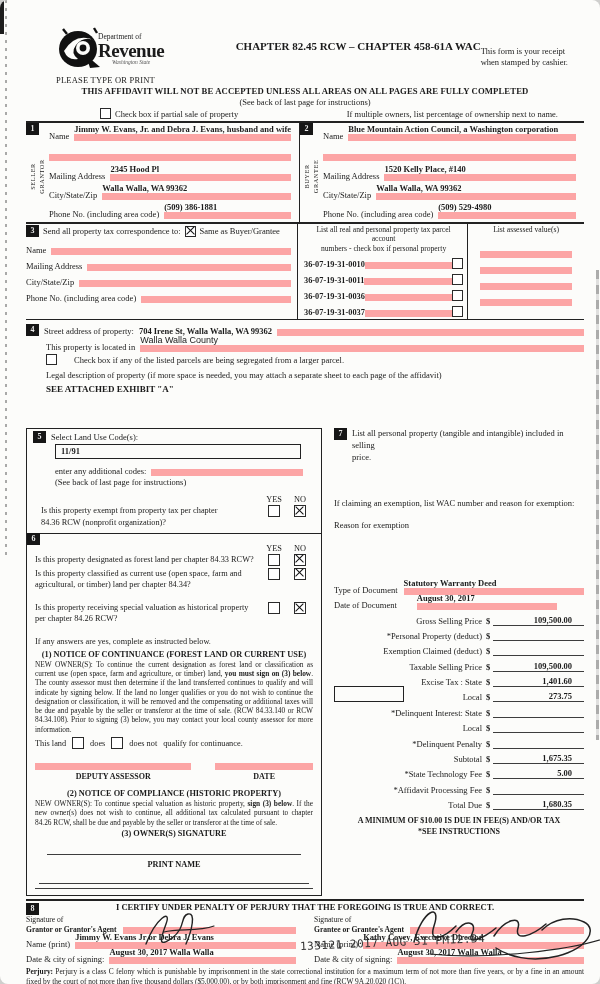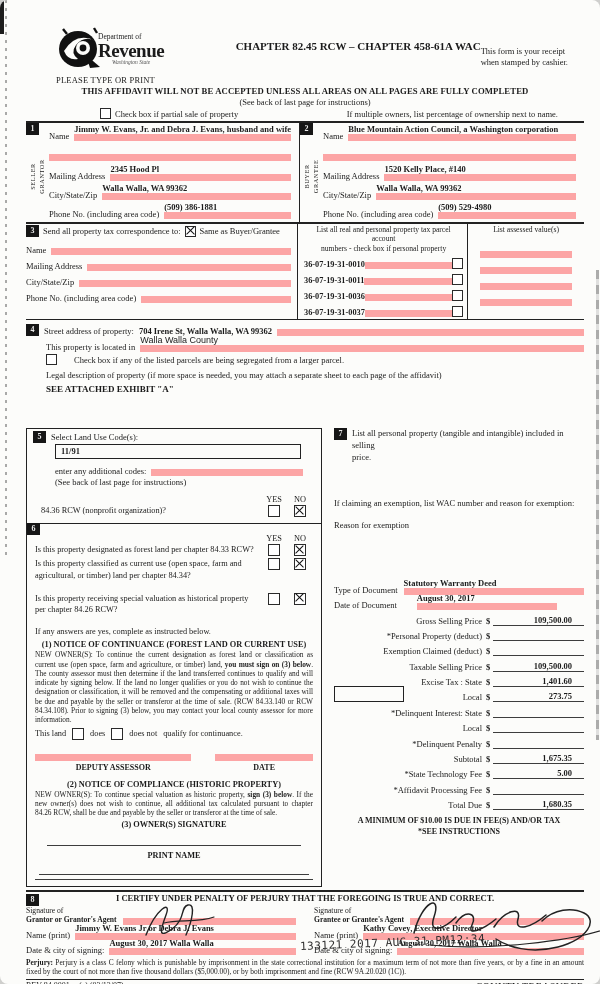--- a/index.html
+++ b/index.html
@@ -338,20 +338,21 @@
             <span class="ln grow" style="margin-right:10px;"></span>
           </div>
           <div style="margin-left:22px;margin-top:1px;">(See back of last page for instructions)</div>
           <div class="yn-head" style="margin-top:8px;">
             <span class="grow"></span>
             <span class="yn">YES</span>
             <span class="yn">NO</span>
           </div>
           <div class="qrow" style="margin-left:8px;">
             <div class="qtext">
+              <div>Is this property exempt from property tax per chapter</div>
               <div>84.36 RCW (nonprofit organization)?</div>
             </div>
             <span class="yn"><span class="cb big"></span></span>
             <span class="yn"><span class="cb big checked"></span></span>
           </div>
         </div>
 
         <div class="box6">
           <span class="badge" style="position:absolute;left:0;top:-1px;">6</span>
           <div class="yn-head" style="margin-top:6px;">

